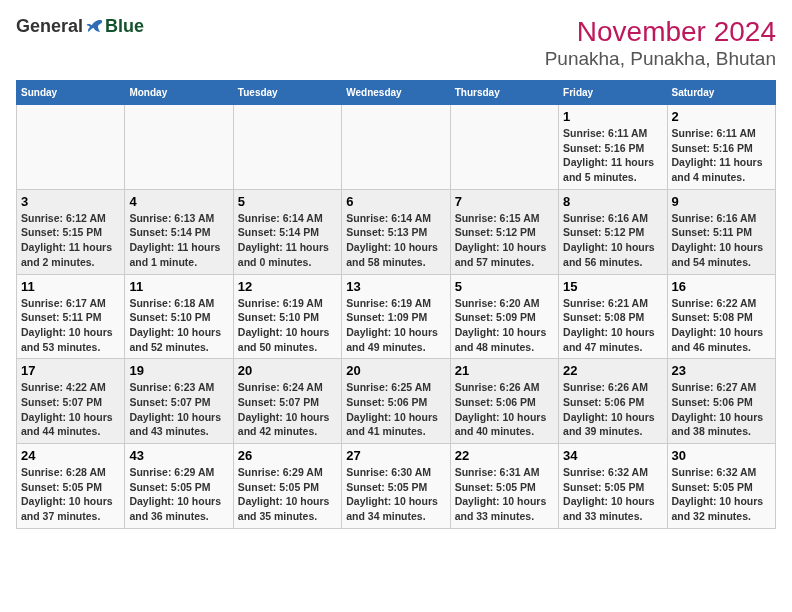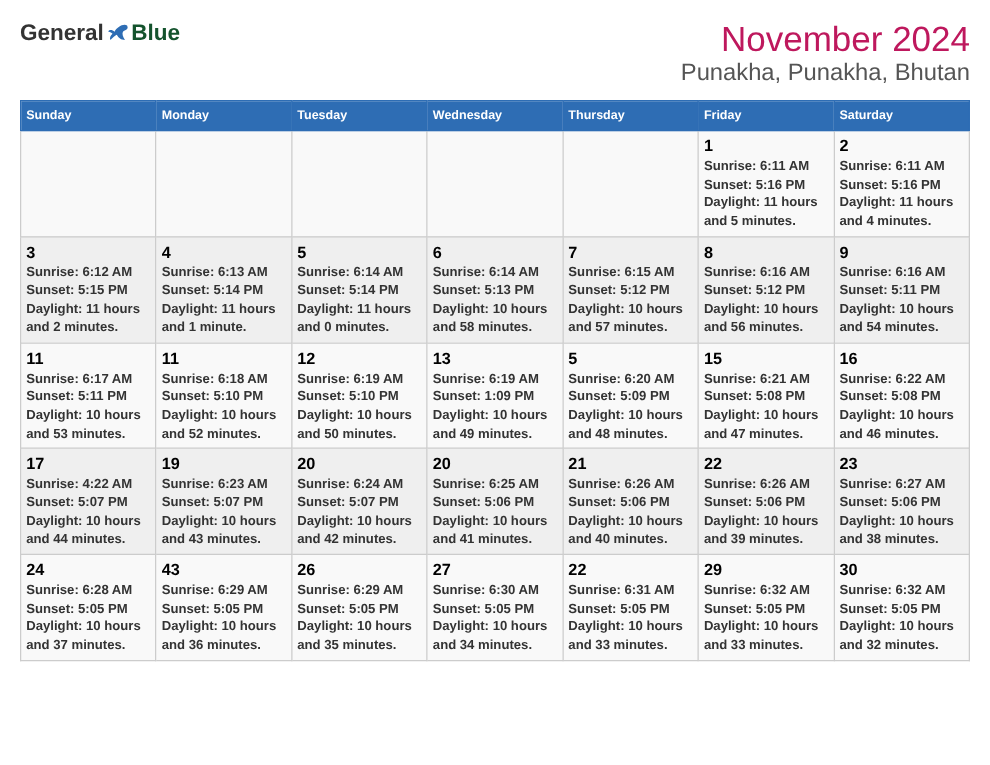--- a/index.html
+++ b/index.html
@@ -331,21 +331,21 @@
 and 34 minutes.</div>
         </td>
         <td>
           <span class="day-number">22</span>
           <div class="day-info">Sunrise: 6:31 AM
 Sunset: 5:05 PM
 Daylight: 10 hours
 and 33 minutes.</div>
         </td>
         <td>
-          <span class="day-number">29</span>
+          <span class="day-number">34</span>
           <div class="day-info">Sunrise: 6:32 AM
 Sunset: 5:05 PM
 Daylight: 10 hours
 and 33 minutes.</div>
         </td>
         <td>
           <span class="day-number">30</span>
           <div class="day-info">Sunrise: 6:32 AM
 Sunset: 5:05 PM
 Daylight: 10 hours

